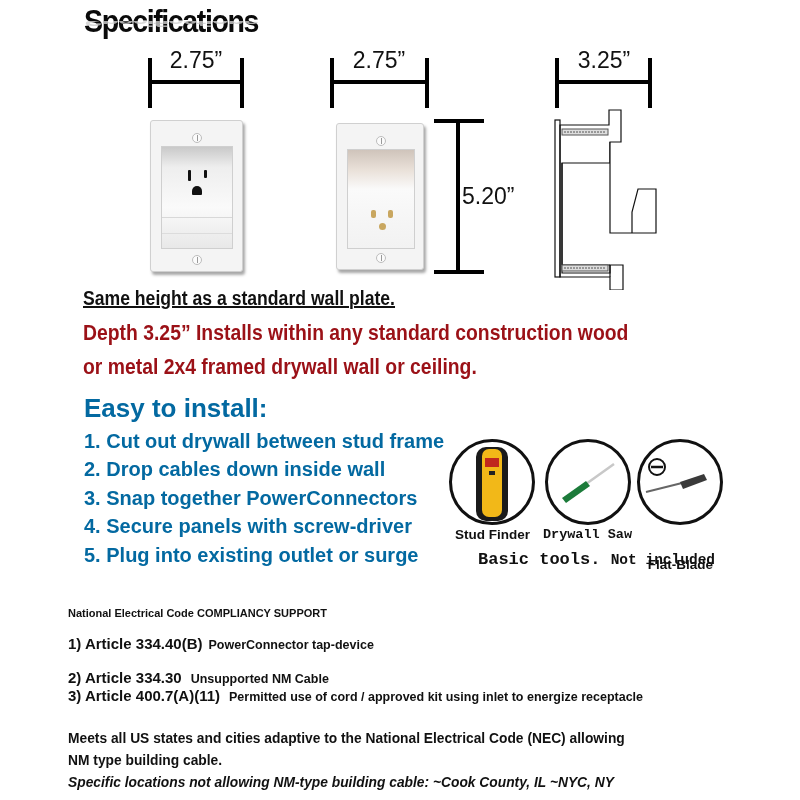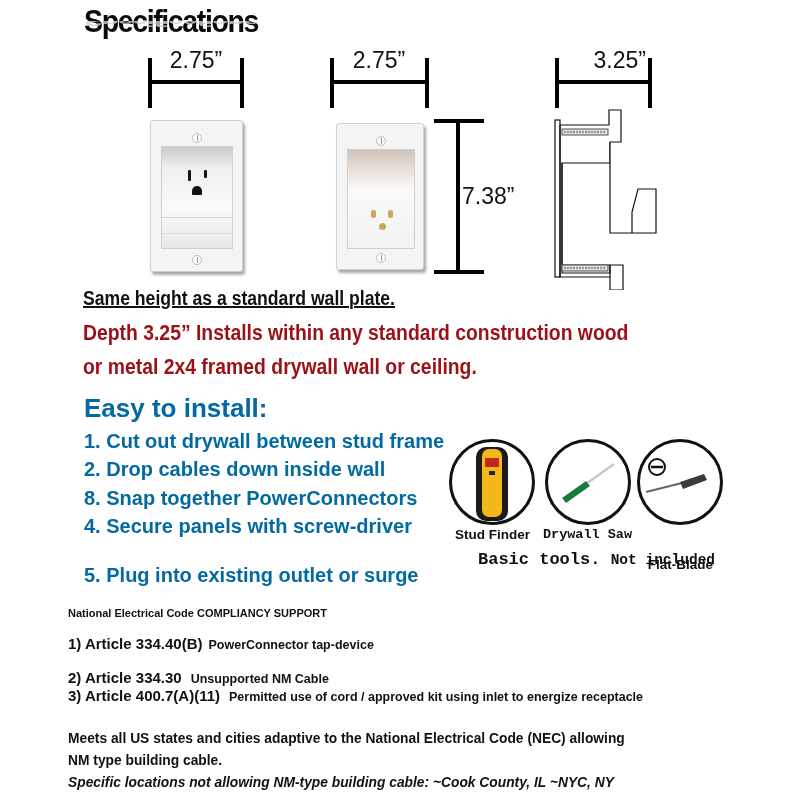--- a/index.html
+++ b/index.html
@@ -85,28 +85,28 @@
       <div class="pin" style="left:31px;top:73px;width:7px;height:7px;border-radius:50%;"></div>
     </div>
   </div>
   <div class="screw" style="left:39px;top:129px;"></div>
 </div>
 
 <div class="abs dim" style="left:0;top:0;">
   <div class="bar" style="left:434px;top:119px;width:50px;"></div>
   <div class="bar" style="left:434px;top:270px;width:50px;"></div>
   <div class="tick" style="left:456px;top:119px;height:155px;"></div>
-  <div class="lbl" style="left:462px;top:184px;width:70px;text-align:left;">7.38”</div>
+  <div class="lbl" style="left:462px;top:184px;width:70px;text-align:left;">5.20”</div>
 </div>
 
 <div class="abs dim" style="left:0;top:0;">
   <div class="tick" style="left:555px;top:58px;height:50px;"></div>
   <div class="tick" style="left:648px;top:58px;height:50px;"></div>
   <div class="bar" style="left:555px;top:80px;width:96px;"></div>
-  <div class="lbl" style="left:562px;top:48px;width:84px;text-align:right;">3.25”</div>
+  <div class="lbl" style="left:562px;top:48px;width:84px;">3.25”</div>
 </div>
 
 <svg class="abs" style="left:550px;top:105px;" width="110" height="185" viewBox="0 0 110 185">
   <g fill="#fff" stroke="#111" stroke-width="1.2">
     <rect x="5" y="15" width="5" height="157"></rect>
     <path d="M10 20 H59 V5 H71 V37 H60 V58 H12 V168 H60 V160 H73 V185 H60 V172 H10 Z" fill="none"></path>
     <polyline points="60,37 60,128 106,128 106,112"></polyline>
     <path d="M106 112 V84 H88 L82 107 V128" fill="none"></path>
     <line x1="12" y1="58" x2="12" y2="160"></line>
     <line x1="12" y1="160" x2="60" y2="160"></line>
@@ -121,23 +121,23 @@
 </svg>
 
 <div class="abs same">Same height as a standard wall plate.</div>
 
 <div class="abs red" style="top:320px;">Depth 3.25” Installs within any standard construction wood</div>
 <div class="abs red" style="top:354px;">or metal 2x4 framed drywall wall or ceiling.</div>
 
 <div class="abs easy-h">Easy to install:</div>
 <div class="abs step" style="top:430px;">1. Cut out drywall between stud frame</div>
 <div class="abs step" style="top:458px;">2. Drop cables down inside wall</div>
-<div class="abs step" style="top:487px;">8. Snap together PowerConnectors</div>
+<div class="abs step" style="top:487px;">3. Snap together PowerConnectors</div>
 <div class="abs step" style="top:515px;">4. Secure panels with screw-driver</div>
-<div class="abs step" style="top:564px;">5. Plug into existing outlet or surge</div>
+<div class="abs step" style="top:544px;">5. Plug into existing outlet or surge</div>
 
 <div class="abs tool" style="left:449px;top:439px;">
   <svg width="80" height="80" viewBox="0 0 80 80">
     <rect x="24" y="5" width="32" height="74" rx="10" fill="#1a1a1a"></rect>
     <rect x="30" y="7" width="20" height="68" rx="7" fill="#f2b818"></rect>
     <rect x="33" y="16" width="14" height="9" fill="#c0281e"></rect>
     <rect x="37" y="29" width="6" height="4" fill="#222"></rect>
   </svg>
 </div>
 <div class="abs tool" style="left:545px;top:439px;">

